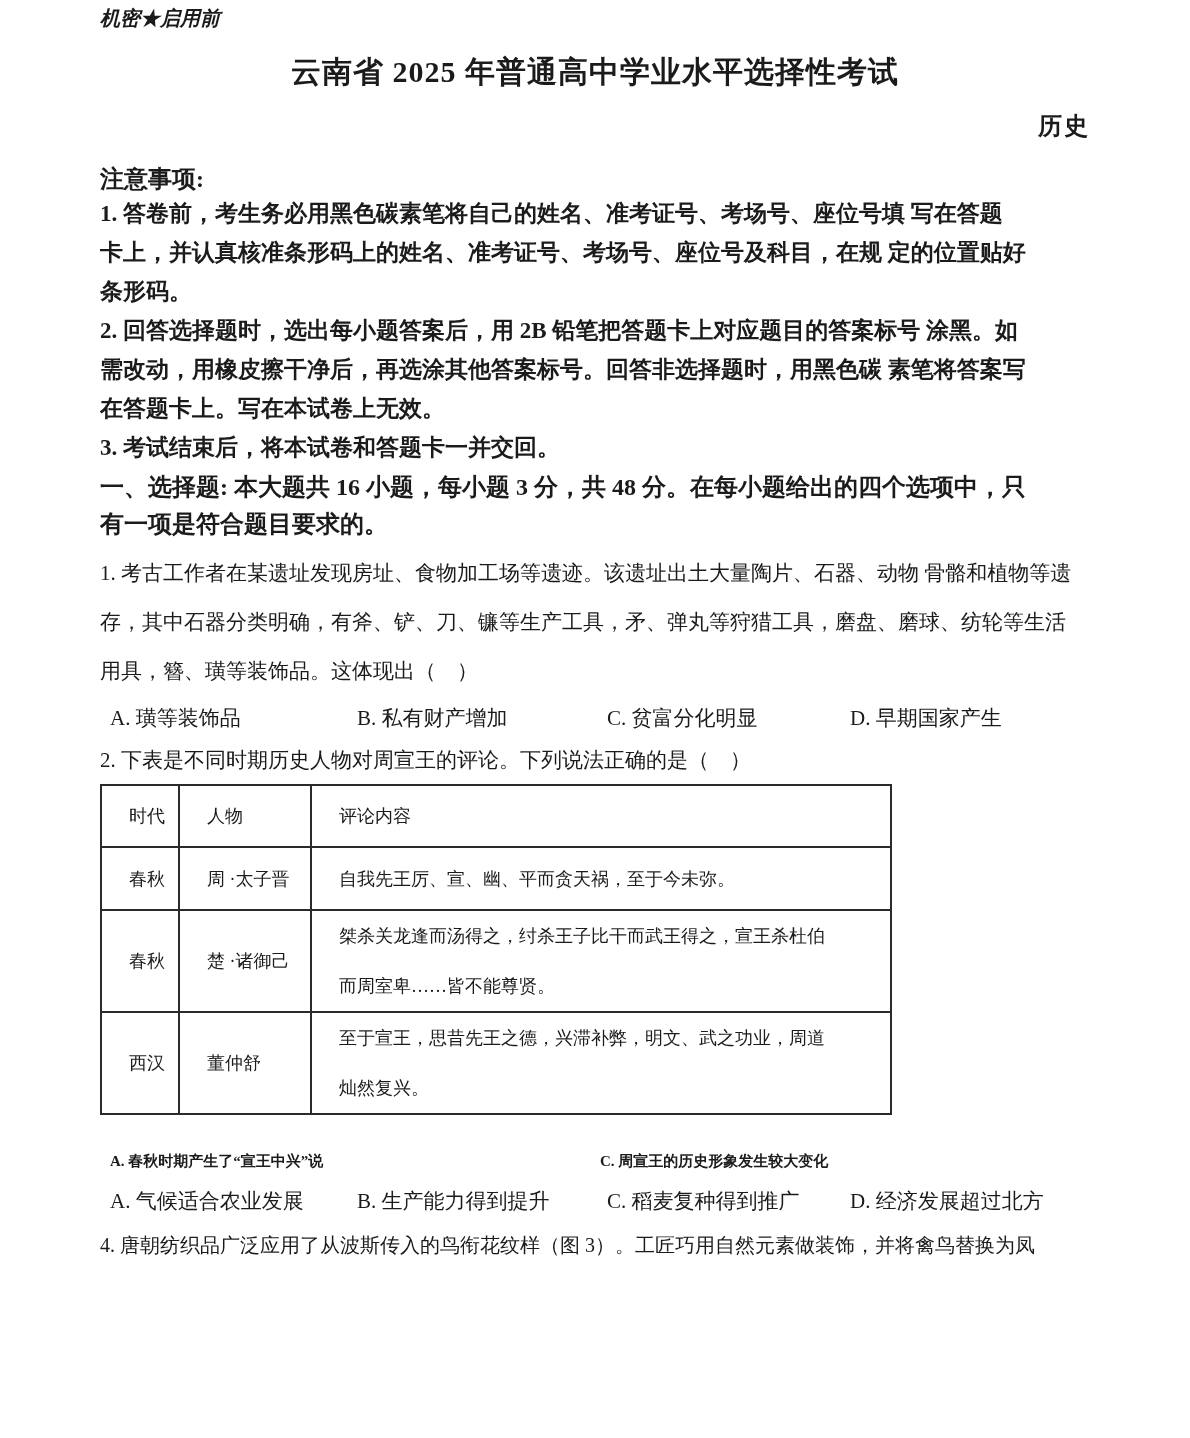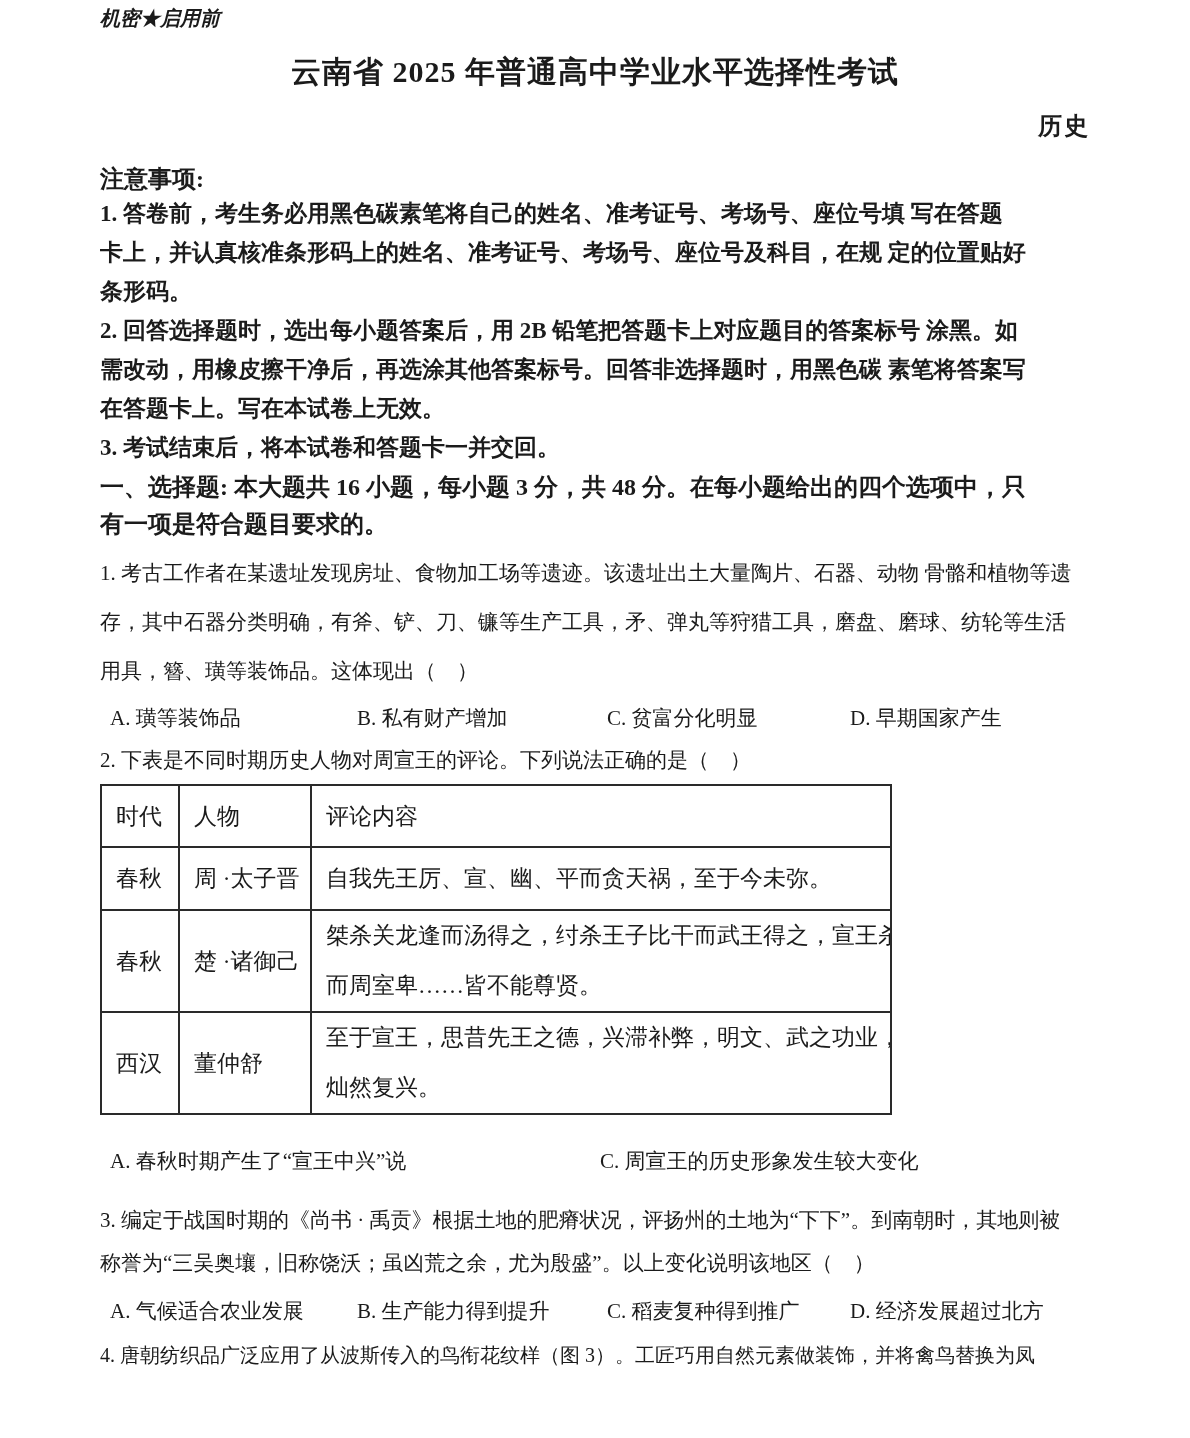--- a/index.html
+++ b/index.html
@@ -75,37 +75,38 @@
     padding-left: 10px;
     font-size: 21px;
     line-height: 28px;
     margin-top: 8px;
   }
   .options-2 {
     display: grid;
     grid-template-columns: 490px 1fr;
     row-gap: 16px;
     padding-left: 10px;
-    font-size: 21px;
+    font-size: 15px;
     line-height: 28px;
     margin-top: 32px;
+    font-weight: bold;
   }
   .q3-options { margin-top: 12px; }
 
   table.eval-table {
     border-collapse: collapse;
     margin-top: 10px;
     table-layout: fixed;
     width: 790px;
   }
   table.eval-table td {
     border: 2px solid #2a2a2a;
-    font-size: 23px;
+    font-size: 18px;
     vertical-align: middle;
-    padding-left: 14px;
+    padding-left: 27px;
   }
   td.col-comment { padding-left: 20px; }
   tr.row-head  td { height: 62px; }
   tr.row-one   td { height: 63px; }
   tr.row-tall  td { height: 96px; }
   tr.row-tall  td.col-comment { line-height: 50px; }
 </style>
 </head>
 <body>
 
@@ -175,22 +176,20 @@
   </tbody>
     </table>
 
   <div class="options-2">
     <span class="option">A. 春秋时期产生了“宣王中兴”说</span>
     <span class="option">C. 周宣王的历史形象发生较大变化</span>
   </div>
 </div>
 
 <div>
-  <div class="qtext-mid pre">3. 编定于战国时期的《尚书 · 禹贡》根据土地的肥瘠状况，评扬州的土地为“下下”。到南朝时，其地则被
-称誉为“三吴奥壤，旧称饶沃；虽凶荒之余，尤为殷盛”。以上变化说明该地区（    ）</div>
   <div class="options-4 q3-options">
     <span class="option">A. 气候适合农业发展</span>
     <span class="option">B. 生产能力得到提升</span>
     <span class="option">C. 稻麦复种得到推广</span>
     <span class="option">D. 经济发展超过北方</span>
   </div>
 </div>
 
 <div>
   <div class="qline q4-stem pre">4. 唐朝纺织品广泛应用了从波斯传入的鸟衔花纹样（图 3）。工匠巧用自然元素做装饰，并将禽鸟替换为凤</div>

